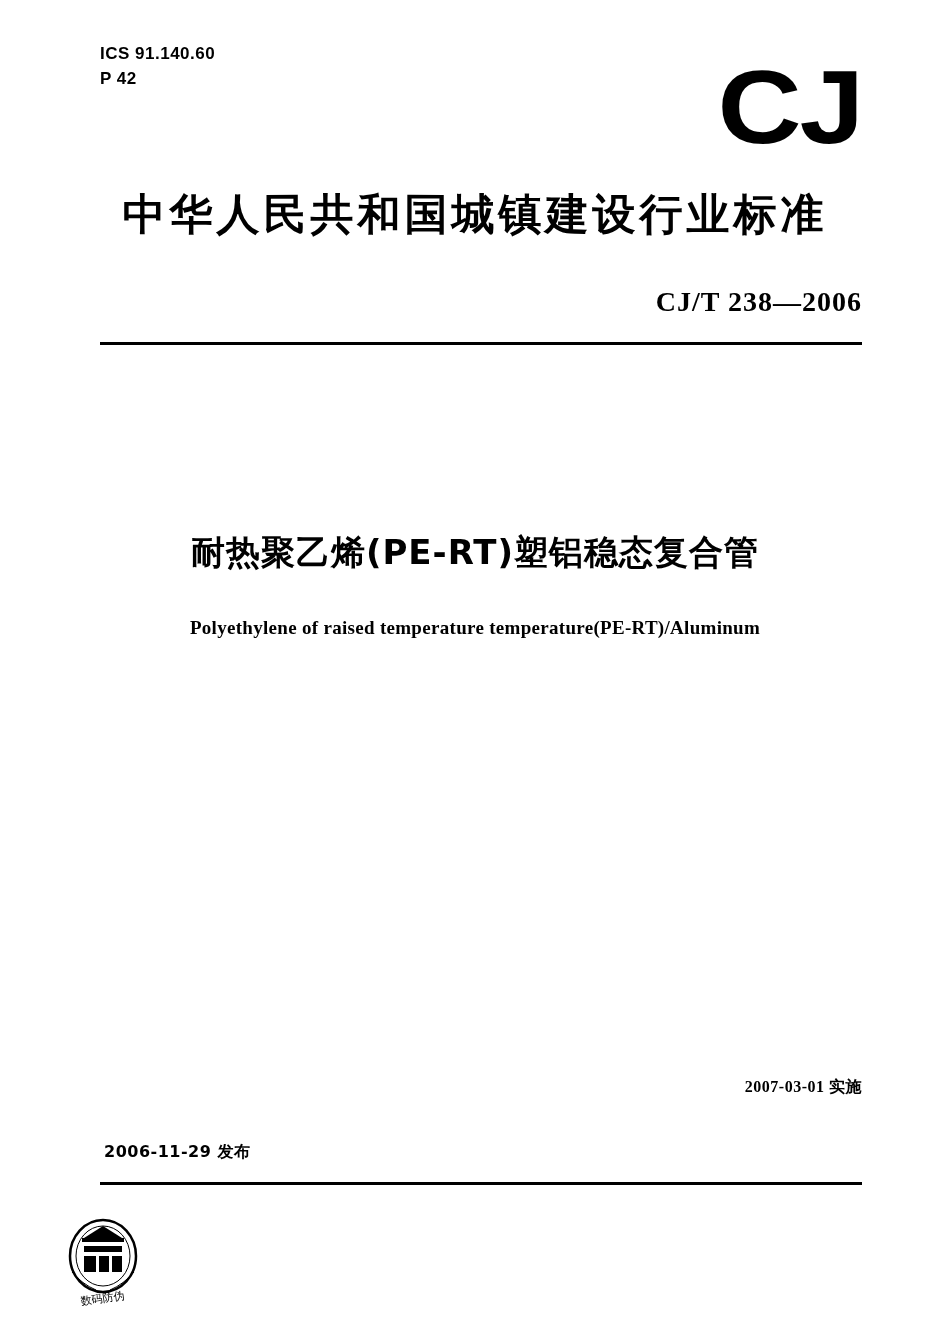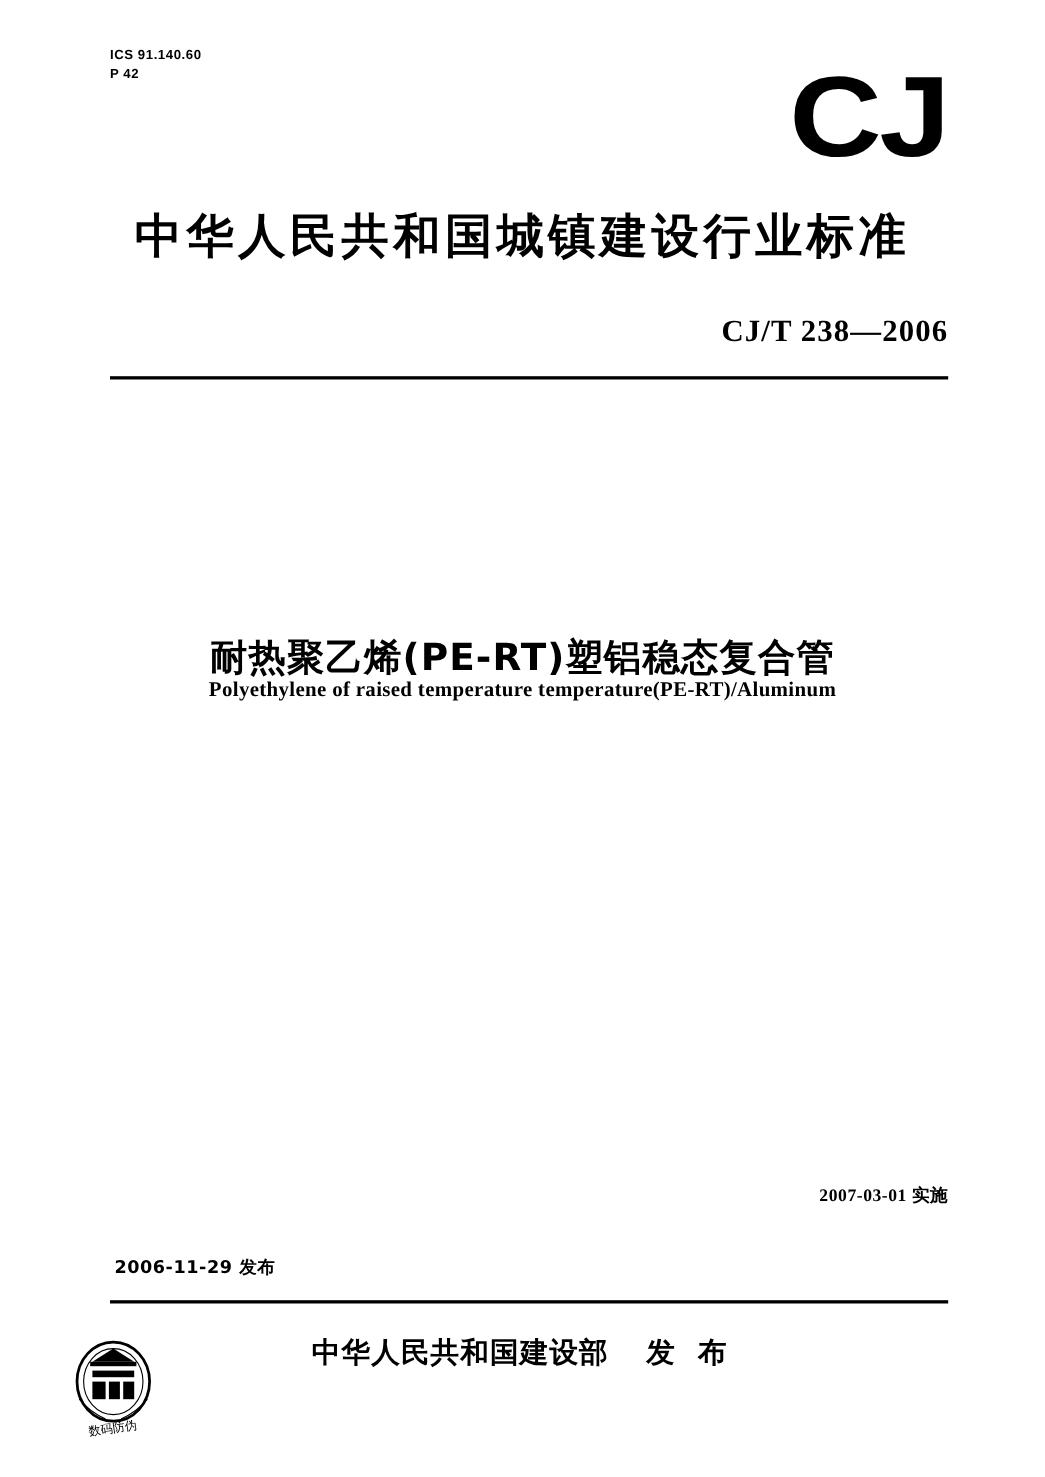--- a/index.html
+++ b/index.html
@@ -23,21 +23,21 @@
     box-sizing: border-box;
   }
 
   
   .ics-block {
     position: absolute;
     left: 100px;
     top: 42px;
     font-family: "Liberation Sans", sans-serif;
     font-weight: bold;
-    font-size: 12px;
+    font-size: 17px;
     line-height: 1.45;
     letter-spacing: 0.5px;
   }
   .ics-line { white-space: pre; }
 
   
   .cj-logo {
     position: absolute;
     right: 88px;
     top: 58px;
@@ -88,21 +88,20 @@
   .doc-title-cn {
     position: absolute;
     left: 0;
     right: 0;
     top: 530px;
     text-align: center;
     font-family: "DejaVu Sans", sans-serif;
     font-weight: bold;
     font-size: 34px;
     letter-spacing: 1px;
-    margin-top: 45px;
   }
 
   
   .doc-title-en {
     position: absolute;
     left: 170px;
     right: 170px;
     top: 612px;
     text-align: center;
     font-family: "Liberation Serif", serif;
@@ -188,23 +187,20 @@
   <div class="doc-title-cn">耐热聚乙烯(PE-RT)塑铝稳态复合管</div>
   <div class="doc-title-en">
     <div>Polyethylene of raised temperature temperature(PE-RT)/Aluminum</div>
   </div>
 
   <div class="date-issue">2006-11-29 发布</div>
   <div class="date-effective">2007-03-01 实施</div>
 
   <div class="rule-bottom"></div>
 
-  <div class="publisher">
-    <span>中华人民共和国建设部</span><span class="pub-verb">发 布</span>
-  </div>
 
   <div class="seal">
     <svg width="82" height="96" viewBox="0 0 82 96" xmlns="http://www.w3.org/2000/svg" aria-hidden="true">
       <ellipse cx="41" cy="44" rx="33" ry="36" fill="none" stroke="#000" stroke-width="2.5"></ellipse>
       <ellipse cx="41" cy="44" rx="27" ry="30" fill="none" stroke="#000" stroke-width="1"></ellipse>
       <g fill="#000">
         <rect x="22" y="34" width="38" height="6"></rect>
         <rect x="22" y="44" width="12" height="16"></rect>
         <rect x="37" y="44" width="10" height="16"></rect>
         <rect x="50" y="44" width="10" height="16"></rect>

